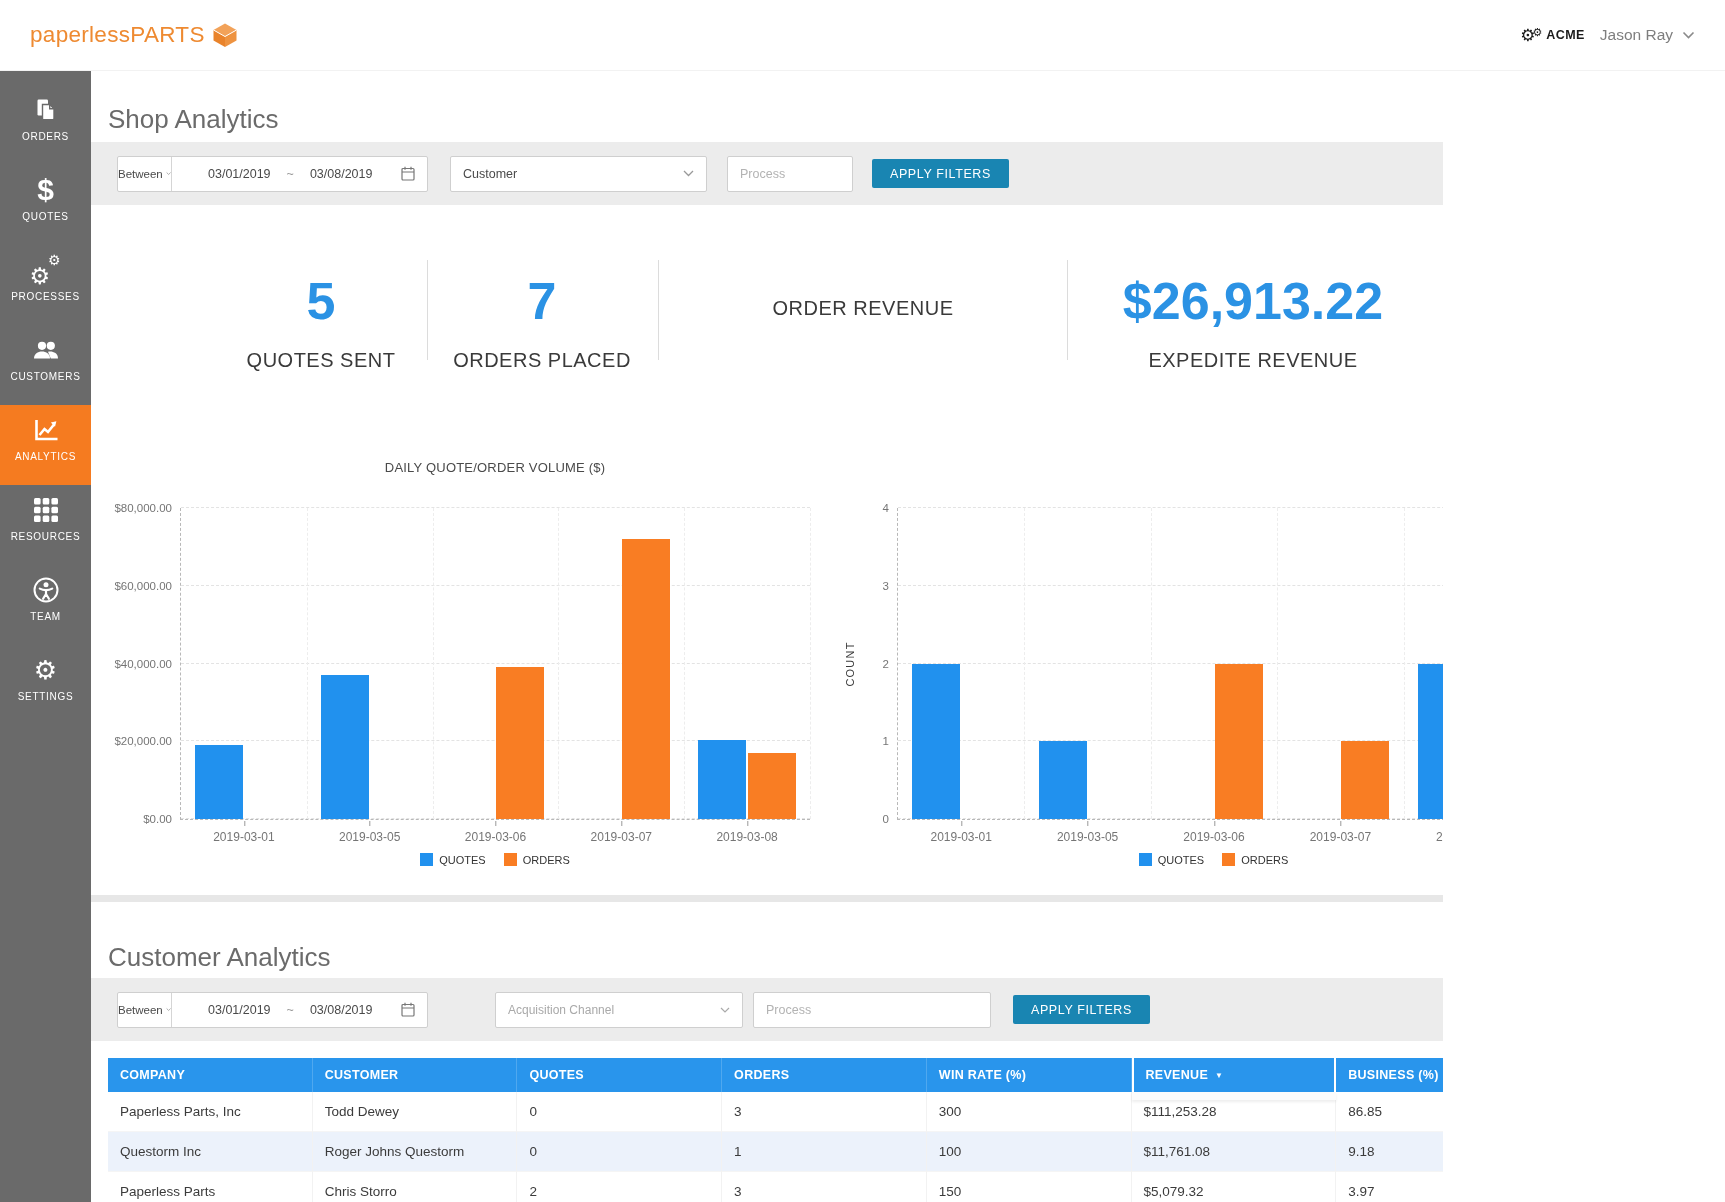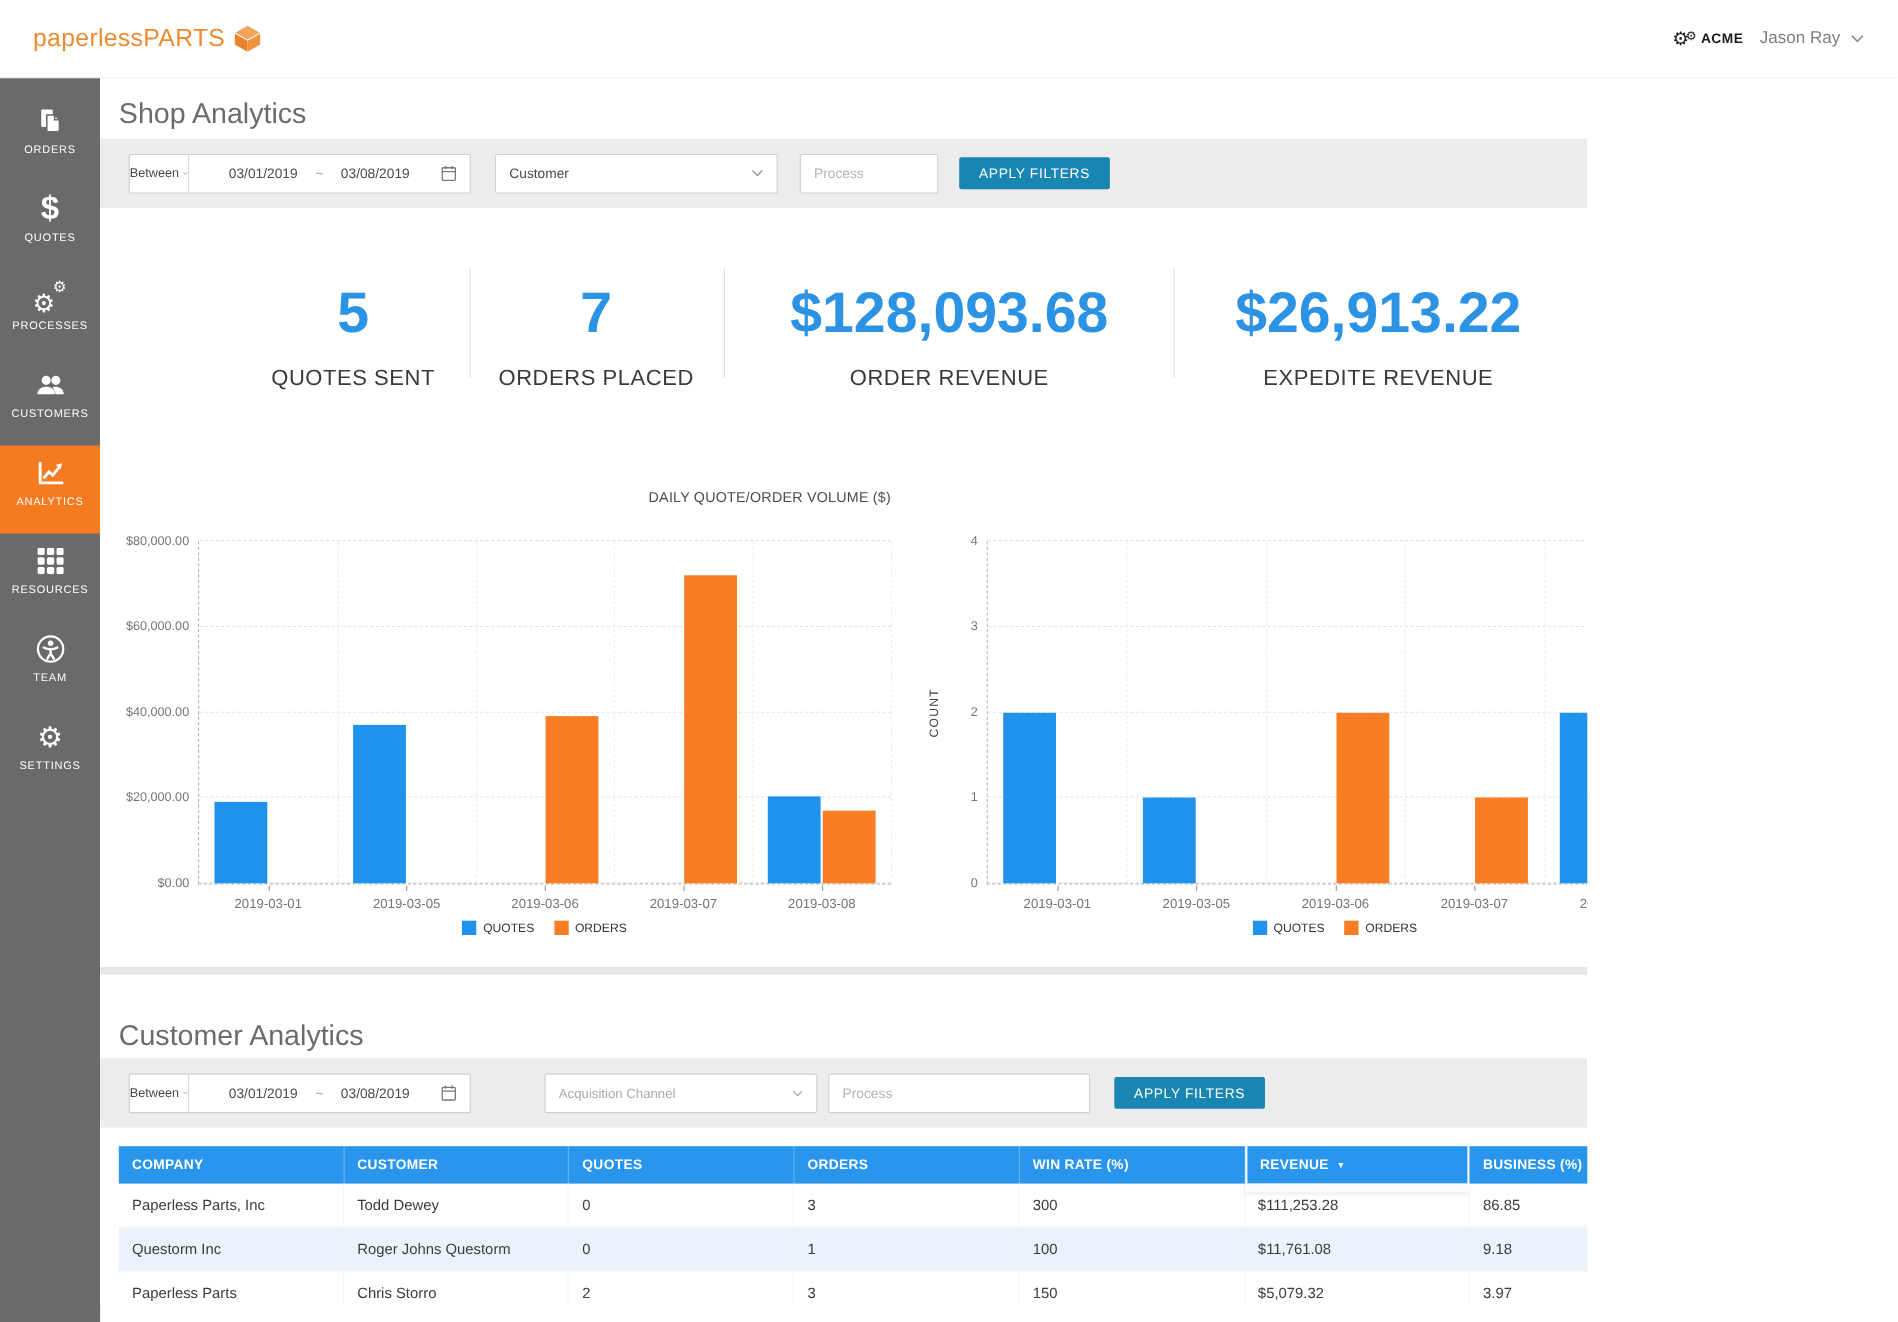--- a/index.html
+++ b/index.html
@@ -27,21 +27,21 @@
   .side-item.active{background:#f57b20;}
   .side-icon{height:36px;margin-top:7px;display:flex;align-items:center;justify-content:center;}
   .side-label{font-size:10px;color:#fff;letter-spacing:0.7px;margin-top:3px;text-align:center;}
   .dollar{font-size:30px;font-weight:700;color:#fff;line-height:1;}
   .gears{position:relative;width:32px;height:32px;display:block;}
   .gears .g1{position:absolute;left:0;bottom:-2px;font-size:23px;color:#fff;line-height:1;}
   .gears .g2{position:absolute;right:1px;top:-1px;font-size:14px;color:#fff;line-height:1;}
   .gear-single{font-size:26px;color:#fff;line-height:1;}
 
   
-  #main{position:absolute;left:91px;top:55px;width:1352px;height:1131px;background:#fff;overflow:hidden;}
+  #main{position:absolute;left:91px;top:71px;width:1352px;height:1131px;background:#fff;overflow:hidden;}
   .h1{position:absolute;top:16px;left:17px;font-size:26px;font-weight:400;color:#6b6b6b;}
   .h2{position:absolute;top:849px;left:17px;font-size:26px;font-weight:400;color:#6b6b6b;}
 
   
   .filter-bar{position:absolute;left:0;width:100%;height:63px;background:#ececec;
     display:flex;align-items:center;padding-left:26px;}
   .fb1{top:71px;} .fb2{top:907px;}
   .control{height:36px;background:#fff;border:1px solid #cfcfcf;border-radius:2px;}
   .combo{width:311px;display:flex;align-items:stretch;padding:0;}
   .between{width:54px;border-right:1px solid #d5d5d5;display:flex;align-items:center;
@@ -71,21 +71,21 @@
   .kpi-label{margin-top:22px;font-size:20px;letter-spacing:0.5px;color:#3a3a3a;}
   .kpi-divider{position:absolute;top:55px;width:1px;height:100px;background:#dcdcdc;}
   .d1{left:336px;} .d2{left:567px;} .d3{left:976px;}
 
   
   .charts{position:absolute;top:339px;left:0;width:100%;height:460px;}
   .chart{position:absolute;top:0;height:100%;}
   .chart1{left:0;width:740px;}
   .chart2{left:740px;width:894px;}
   .chart-title{position:absolute;top:50px;text-align:center;font-size:13px;color:#4a4a4a;letter-spacing:0.2px;}
-  .chart1 .chart-title{left:89px;width:630px;text-align:right;}
+  .chart1 .chart-title{left:89px;width:630px;}
   .chart2 .chart-title{left:66px;width:633px;}
   .plot{position:absolute;top:98px;height:312px;border-left:1px dashed #b8b8b8;border-bottom:1px dashed #b8b8b8;}
   .chart1 .plot{left:89px;width:630px;}
   .chart2 .plot{left:66px;width:633px;}
   .ylabel{position:absolute;left:19px;top:254px;transform:translate(-50%,-50%) rotate(-90deg);
     font-size:11px;letter-spacing:1.2px;color:#3a3a3a;white-space:nowrap;}
   .grid-h{position:absolute;left:0;right:0;height:0;border-top:1px dashed #e3e3e3;}
   .grid-v{position:absolute;top:0;bottom:0;width:0;border-left:1px dashed #ededed;}
   .ytick{position:absolute;right:calc(100% + 9px);transform:translateY(50%);font-size:11.5px;
     color:#757575;white-space:nowrap;}
@@ -265,21 +265,20 @@
       <div class="kpi-value">5</div>
       <div class="kpi-label">QUOTES SENT</div>
     </div>
     <div class="kpi-divider d1"></div>
     <div class="kpi k2">
       <div class="kpi-value">7</div>
       <div class="kpi-label">ORDERS PLACED</div>
     </div>
     <div class="kpi-divider d2"></div>
     <div class="kpi k3">
-      <div class="kpi-value">$128,093.68</div>
       <div class="kpi-label">ORDER REVENUE</div>
     </div>
     <div class="kpi-divider d3"></div>
     <div class="kpi k4">
       <div class="kpi-value">$26,913.22</div>
       <div class="kpi-label">EXPEDITE REVENUE</div>
     </div>
   </section>
 
   <section class="charts">

